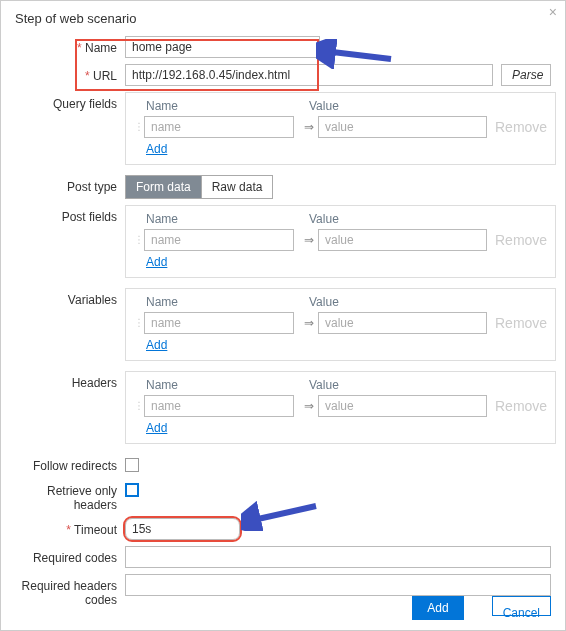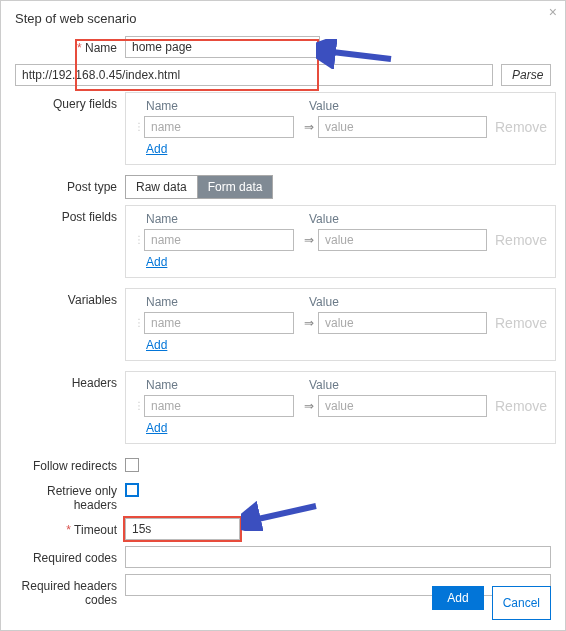--- a/index.html
+++ b/index.html
@@ -70,21 +70,21 @@
   .btn {
     height: 22px;
     border: 1px solid #bbb;
     background: #fff;
     padding: 0 10px;
     font-size: 12px;
     color: #333;
     cursor: pointer;
   }
   .parse-btn { margin-left: 8px; width: 50px; font-style: italic; }
-  .hl-red { outline: 2px solid #e74c3c; outline-offset: 0; }
+  .hl-red { outline: 2px solid #e74c3c; outline-offset: 0; border-radius: 7px; }
   .hl-group {
     position: absolute;
     border: 2px solid #e74c3c;
     pointer-events: none;
   }
   .kv-block {
     border: 1px solid #ddd;
     padding: 6px 8px 8px 8px;
     width: 100%;
   }
@@ -168,24 +168,25 @@
     border: 1px solid #0275d8;
     height: 24px;
     padding: 0 14px;
     font-size: 12px;
     cursor: pointer;
   }
   .btn-cancel {
     background: #fff;
     color: #0275d8;
     border: 1px solid #0275d8;
-    height: 34px;
-    padding: 0 10px;
-    font-size: 12px;
-    cursor: pointer;
+    height: 16px;
+    padding: 9px 10px;
+    font-size: 12px;
+    cursor: pointer;
+    margin-left: 20px;
   }
   .arrow-svg {
     position: absolute;
     pointer-events: none;
   }
 </style>
 </head>
 <body>
 
 <div class="dialog">
@@ -197,20 +198,21 @@
   <div class="form">
 
     <div class="row">
       <div class="label req">Name</div>
       <div class="value">
         <input class="text name-field" value="home page" style="">
       </div>
     </div>
 
     <div class="row">
+      <div class="label req">URL</div>
       <div class="value">
         <input class="text url-field" value="http://192.168.0.45/index.html" style="">
         <button class="btn parse-btn">Parse</button>
       </div>
     </div>
 
     <div class="hl-group" style="left:74px; top:38px; width:244px; height:52px;"></div>
 
     <div class="row" style="margin-top:2px;">
       <div class="label">Query fields</div>
@@ -230,22 +232,22 @@
           </div>
           <span class="add-link">Add</span>
         </div>
       </div>
     </div>
 
     <div class="row" style="margin-top:10px;">
       <div class="label">Post type</div>
       <div class="value">
         <div class="toggle-group">
+          <button class="toggle-btn active">Form data</button>
           <button class="toggle-btn">Raw data</button>
-          <button class="toggle-btn active">Form data</button>
         </div>
       </div>
     </div>
 
     <div class="row">
       <div class="label">Post fields</div>
       <div class="value">
         <div class="kv-block">
           <div class="kv-head">
             <div class="col-name">Name</div>

